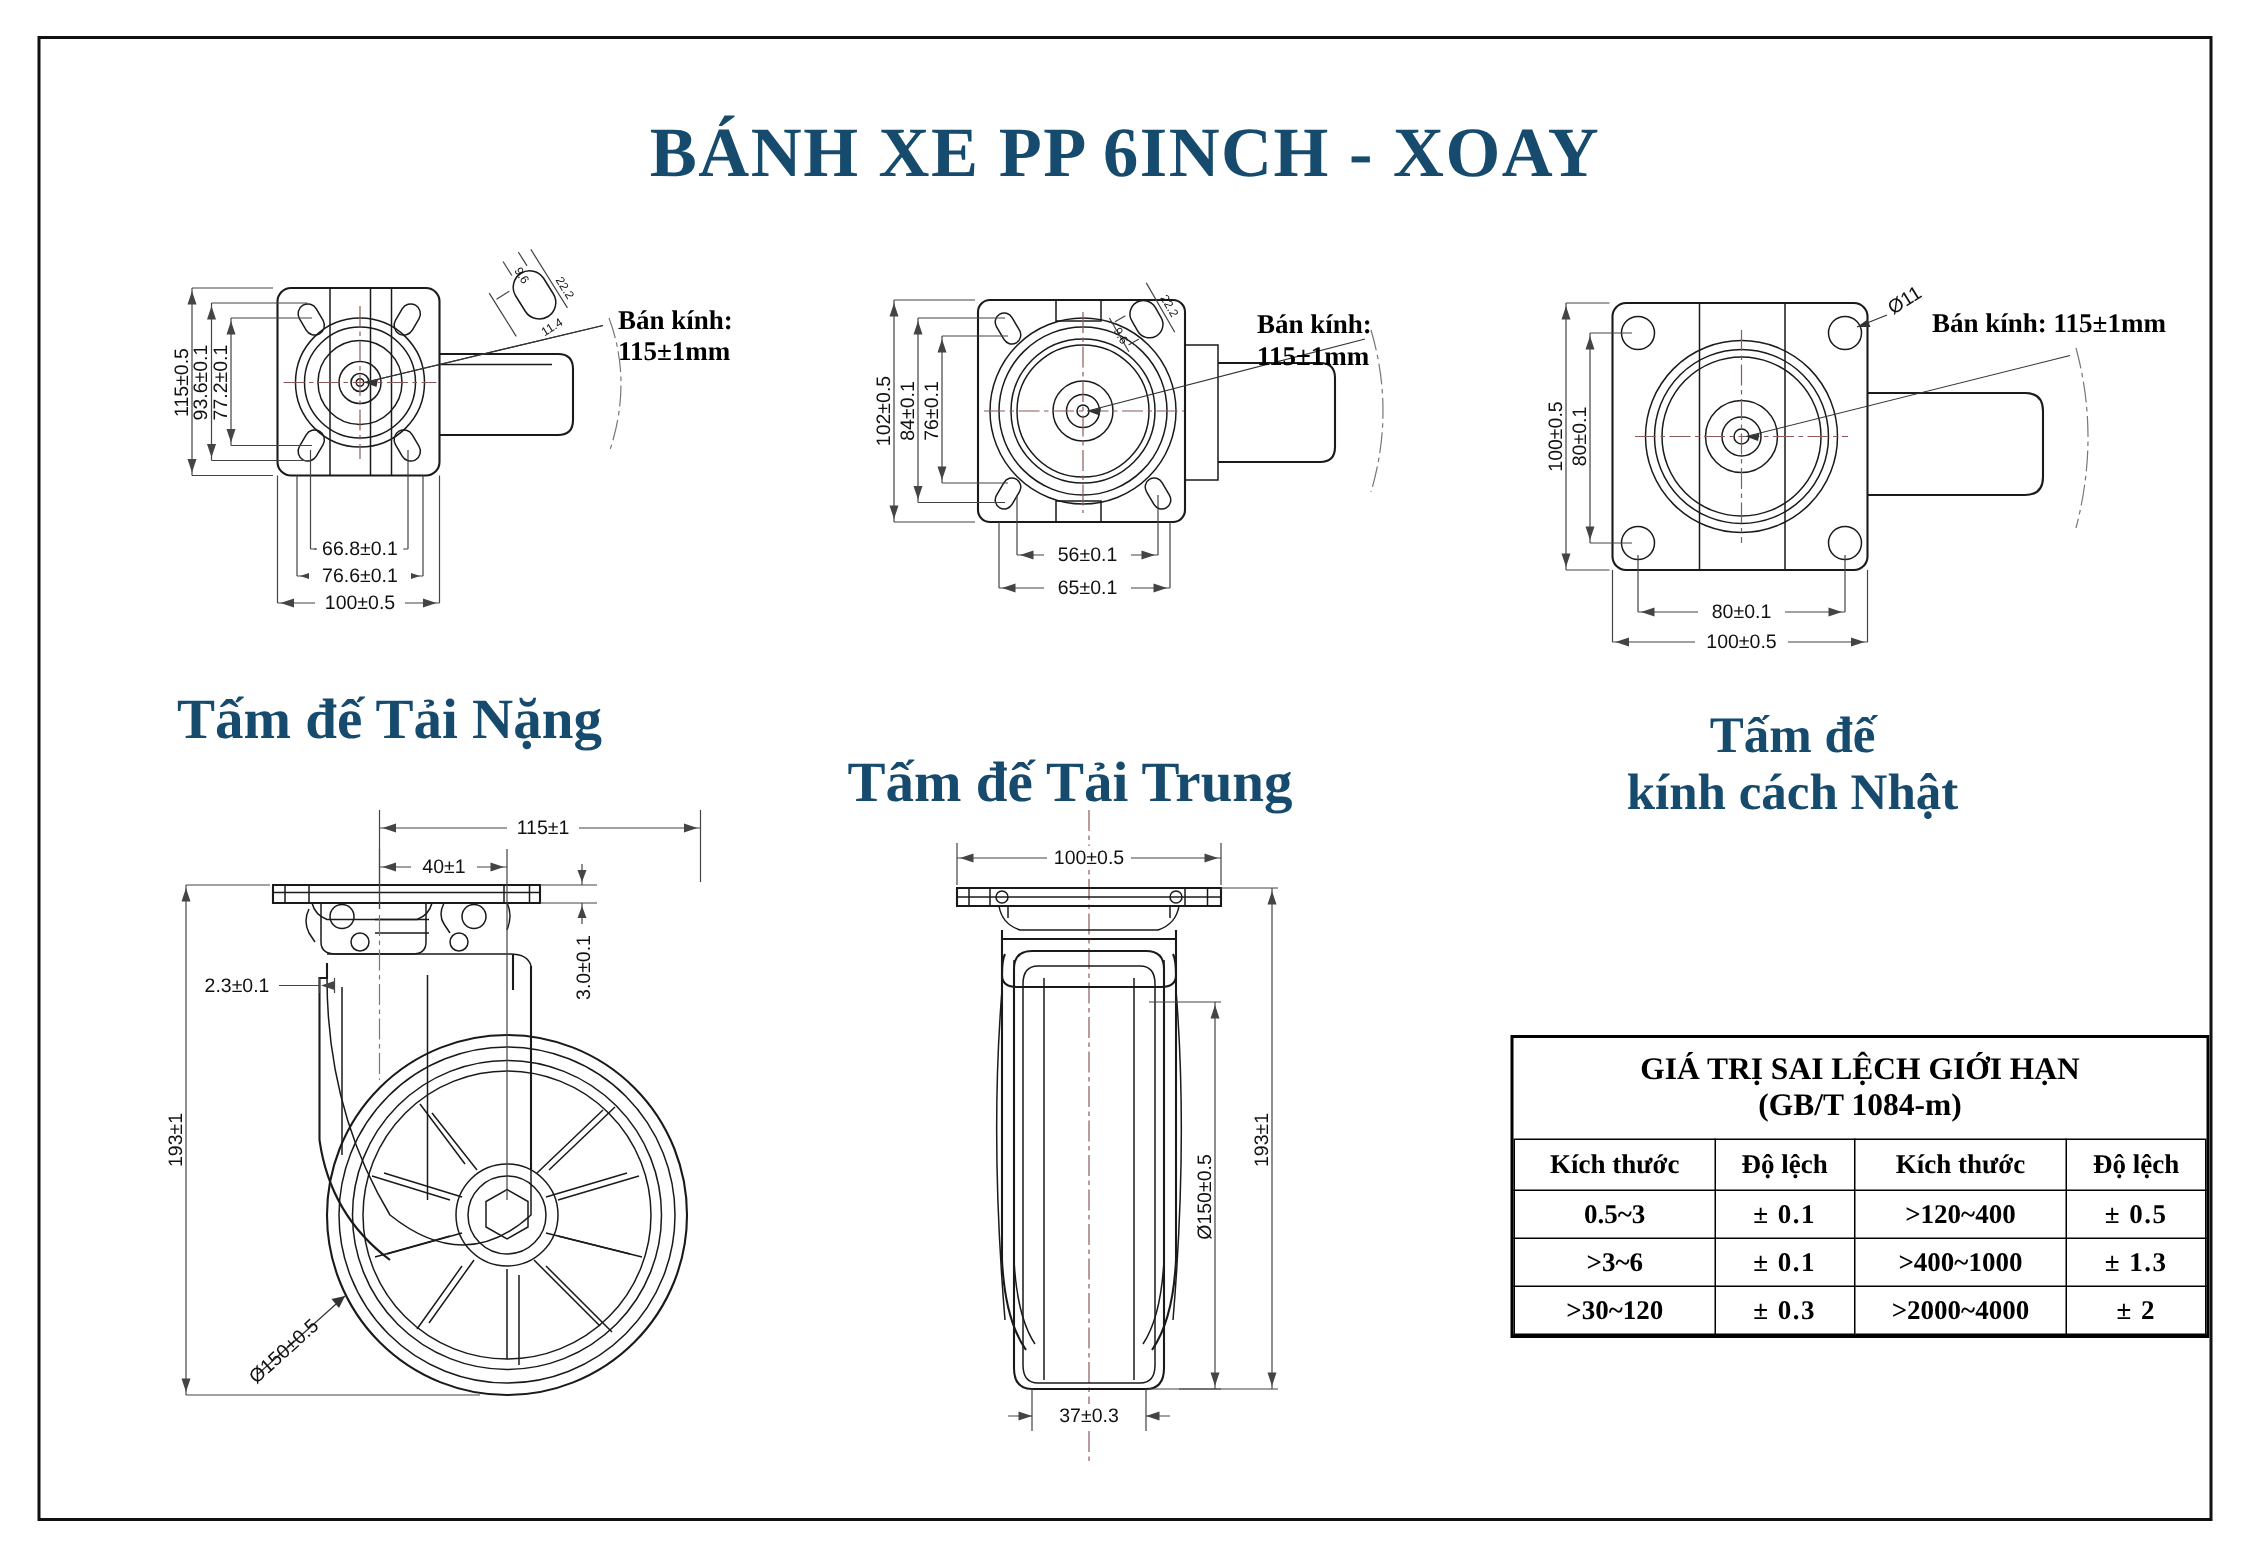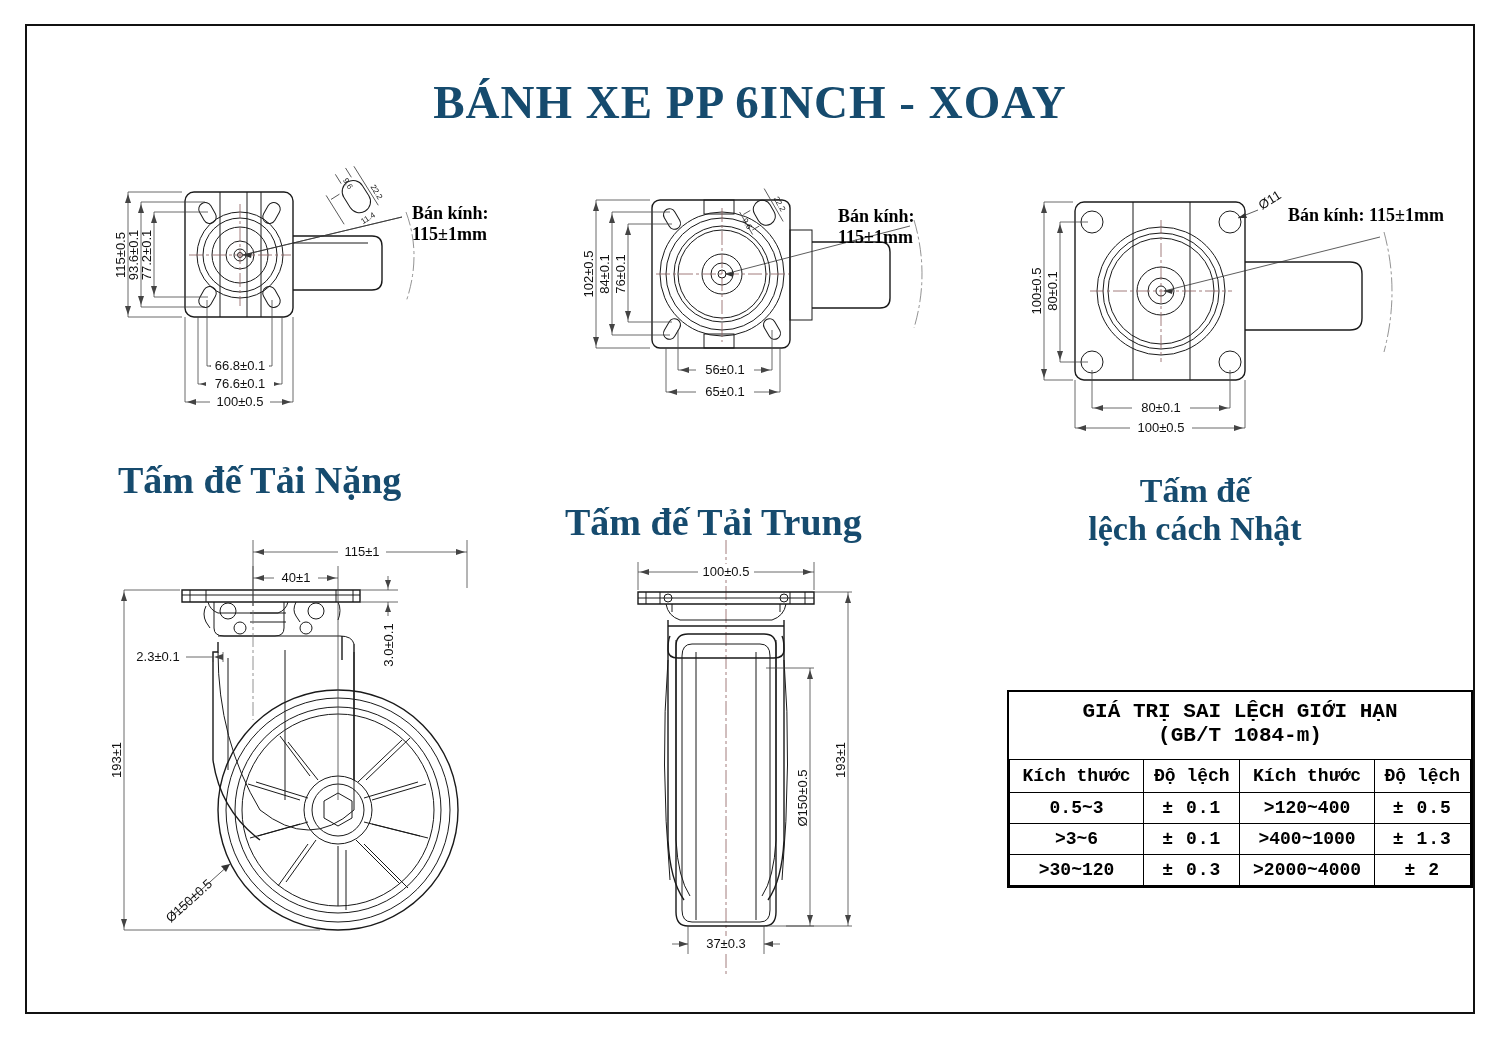--- a/index.html
+++ b/index.html
@@ -28,21 +28,21 @@
   .dt{font-size:13px;}
   .dts{font-size:8px;}
   .anno{font-family:"Liberation Serif",serif;font-weight:bold;font-size:18px;fill:#000;}
   .wht{fill:#fff;}
   
   #tol{position:absolute;left:1007px;top:690px;width:466px;
        border:2px solid #000;box-sizing:border-box;background:#fff;
        border-collapse:collapse;}
   #tol table{border-collapse:collapse;width:100%;}
   #tol td,#tol th{border:1.5px solid #000;text-align:center;
-       font-family:Liberation Mono, monospace;font-weight:bold;color:#000;}
+       font-family:Liberation Serif, serif;font-weight:bold;color:#000;}
   #tol .hdr{font-size:21px;padding:7px 4px 9px;line-height:1.16;border:none;}
   #tol .hdrcell{border:none;border-bottom:1.5px solid #000;}
   #tol .ch{font-size:18px;padding:6px 3px;}
   #tol .cell{font-size:18px;padding:5px 3px;}
   .pm{letter-spacing:1px;}
 </style>
 </head>
 <body>
 
 <div id="sheet">
@@ -238,21 +238,21 @@
       <text class="dt" x="131" y="242" text-anchor="middle">80±0.1</text>
       <text class="dt" x="131" y="262" text-anchor="middle">100±0.5</text>
     </svg>
     <div style="position:absolute;left:258px;top:35px;" class="anno">Bán kính: 115±1mm</div>
   </div>
 
   <div class="cap cap1">Tấm đế Tải Nặng</div>
   <div class="cap cap2">Tấm đế Tải Trung</div>
   <div class="cap cap3">
     <div>Tấm đế</div>
-    <div>lệch cách Nhật</div>
+    <div>kính cách Nhật</div>
   </div>
 
   <div class="svgbox" style="left:110px;top:510px;width:410px;height:440px;">
     <svg width="410" height="440" viewBox="0 0 410 440">
 
       <path class="ln2" d="M72,80 L250,80 L250,92 L72,92 Z"></path>
       <path class="ln" d="M72,85 L250,85"></path>
       <path class="ln" d="M80,80 L80,92 M96,80 L96,92 M226,80 L226,92 M243,80 L243,92"></path>
 
       <path class="ln" d="M98,92 Q100,100 108,103 L168,103 Q176,100 178,92"></path>

